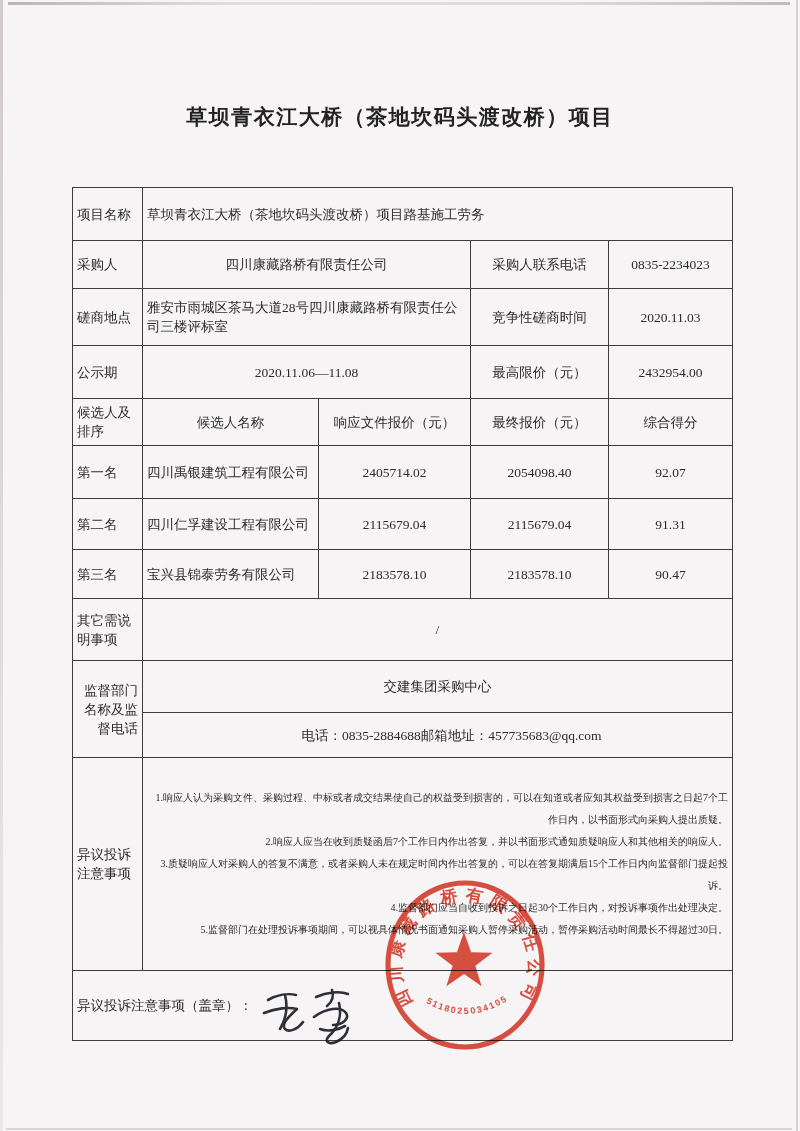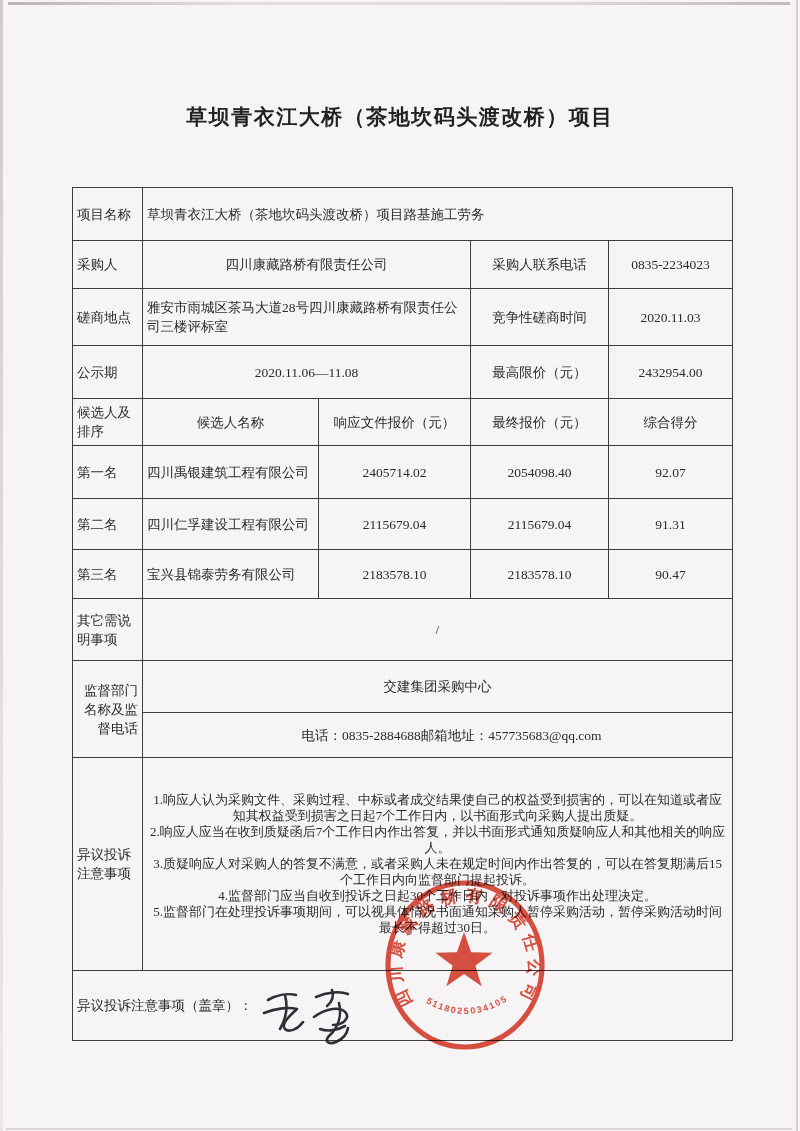--- a/index.html
+++ b/index.html
@@ -51,21 +51,21 @@
   tr.r5 td{height:42px;}
   tr.r6 td{height:48px;}
   tr.r7 td{height:46px;}
   tr.r8 td{height:44px;}
   tr.r9 td{height:57px;}
   tr.r10a td{height:47px;}
   tr.r10b td{height:40px;padding-left:32px;}
   tr.r11 td{height:208px;}
   tr.r12 td{height:65px;}
   td.notice{vertical-align:top;padding:16px 8px 6px 7px;}
-  .notice-line{font-size:13px;line-height:16px;text-align:center;}
+  .notice-line{font-size:10px;line-height:22px;text-align:right;}
   td.sig-cell{position:relative;text-align:left;padding-left:6px;vertical-align:middle;}
 
   .seal-svg{position:absolute;left:380px;top:877px;width:172px;height:178px;
     mix-blend-mode:multiply;opacity:.88;}
   .sign-svg{position:absolute;left:252px;top:984px;width:132px;height:62px;}
 </style>
 </head>
 <body>
 
 <div class="page">

